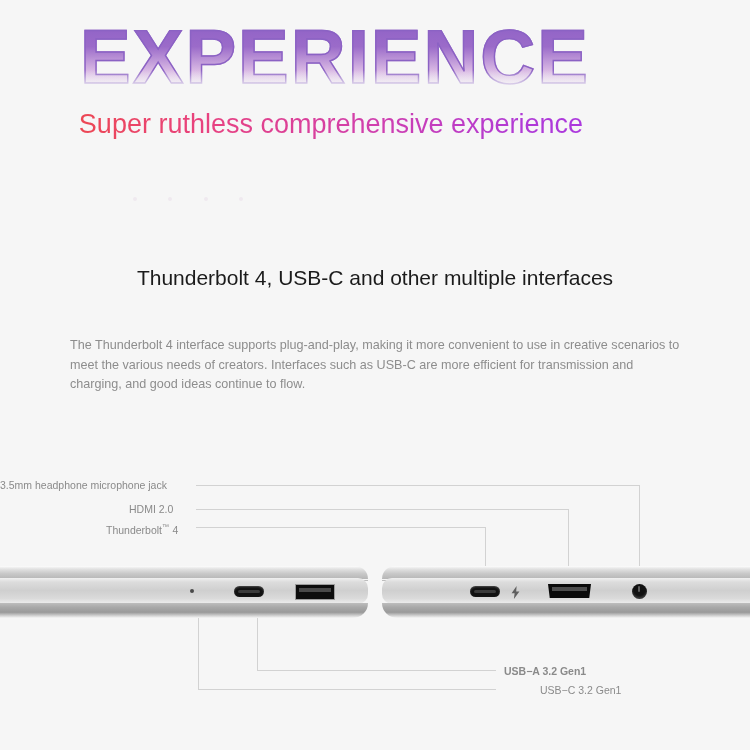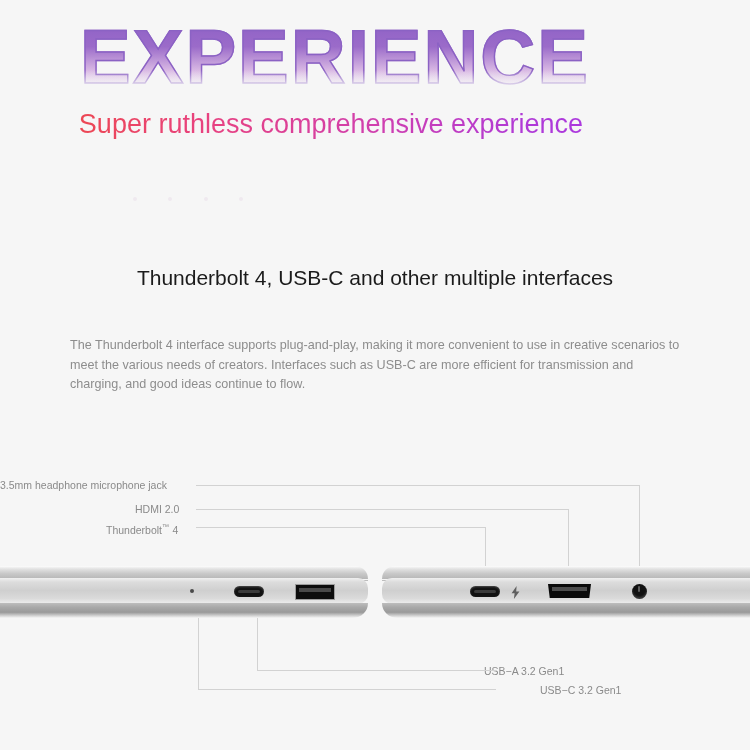--- a/index.html
+++ b/index.html
@@ -84,23 +84,23 @@
 
   
   .lbl{
     position:absolute;
     color:#8a8a8a;
     font-size:10.5px;
     line-height:13px;
     white-space:nowrap;
   }
   .lbl-jack{left:0;top:479px;}
-  .lbl-hdmi{left:135px;top:503px;}
+  .lbl-hdmi{left:129px;top:503px;}
   .lbl-tb{left:106px;top:520px;}
-  .lbl-usba{left:484px;top:665px;}
+  .lbl-usba{left:504px;top:665px;font-weight:bold;}
   .lbl-usbc{left:504px;top:684px;margin-left:36px;}
   .tm{font-size:7px;vertical-align:super;letter-spacing:.5px;}
 
   
   .leader{position:absolute;background:#d2d2d2;}
   .h{height:1px;}
   .v{width:1px;}
 
   
   .ln-jack-h{left:196px;top:485px;width:443px;}

